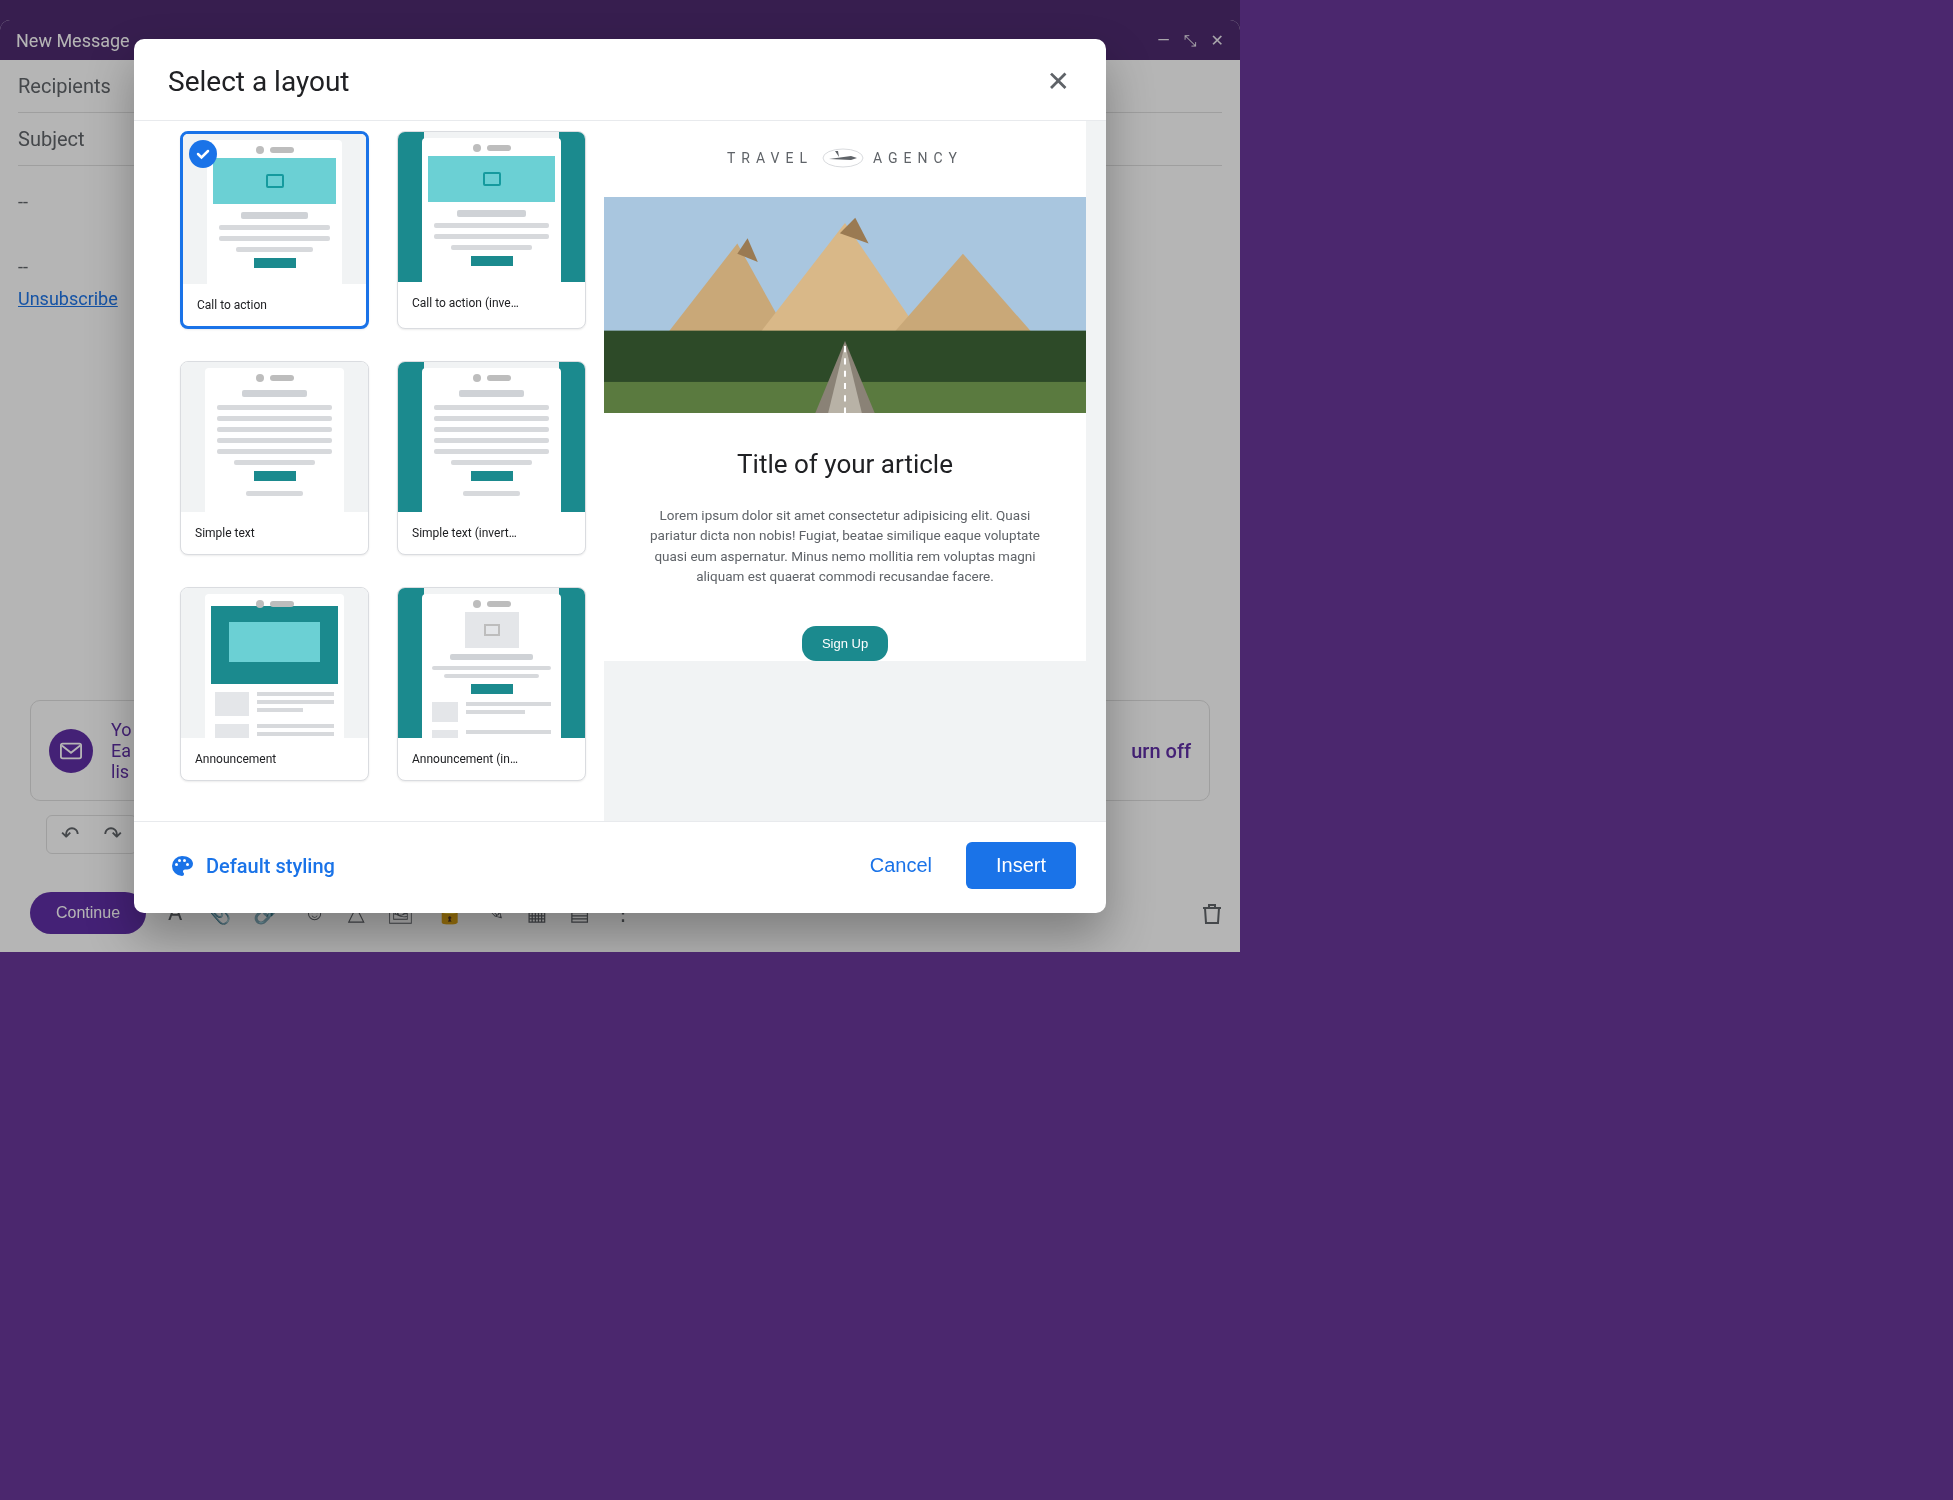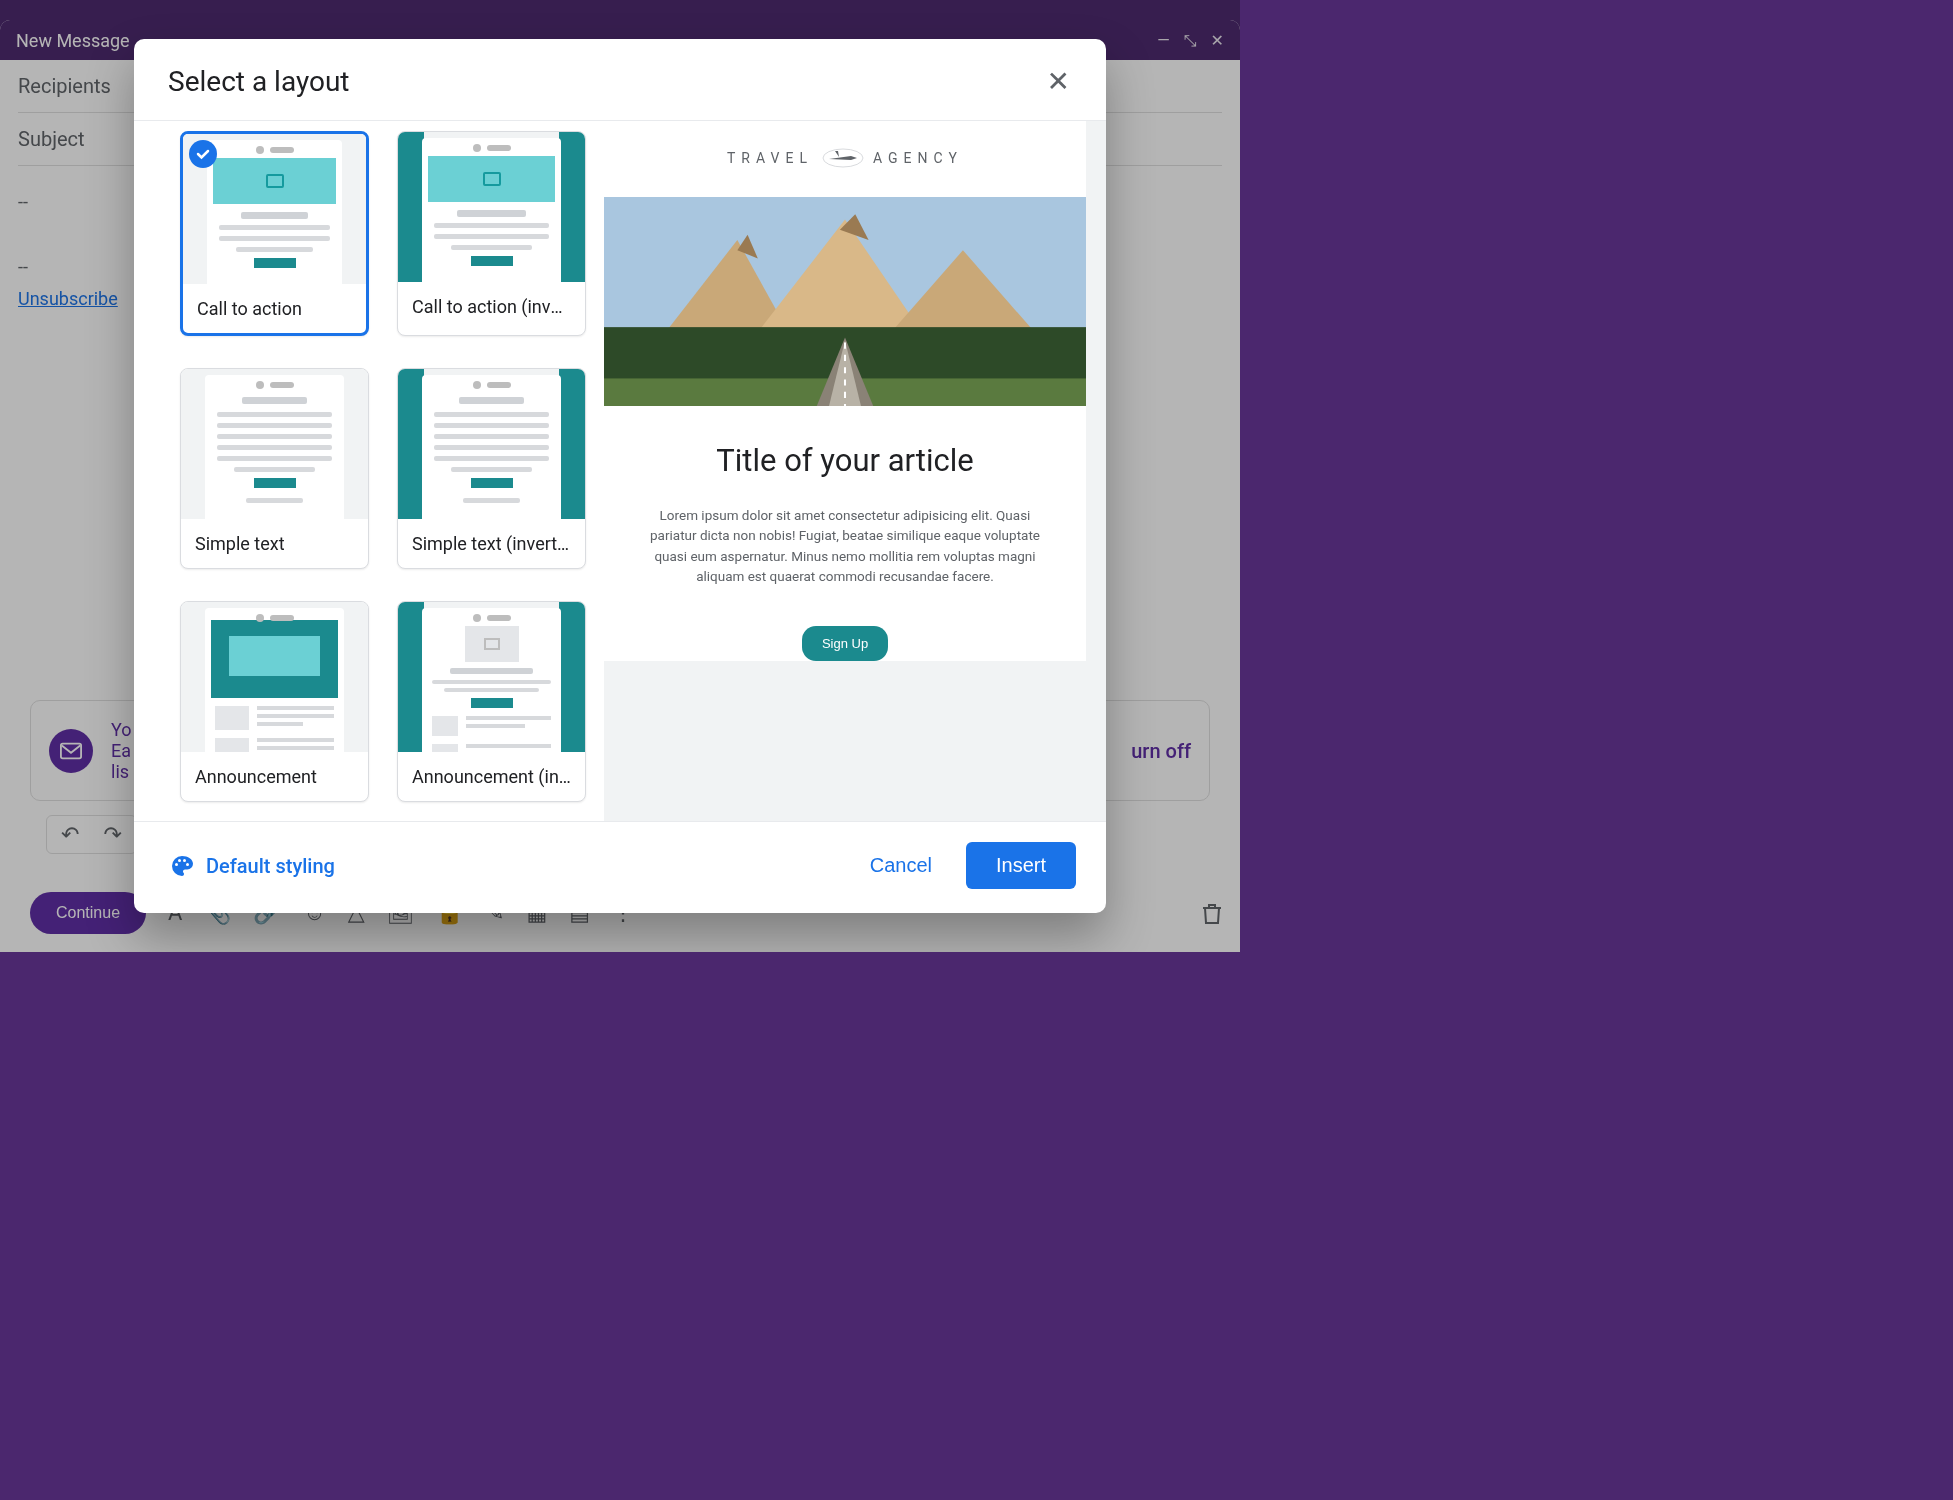--- a/index.html
+++ b/index.html
@@ -35,21 +35,21 @@
 .modal-header { display:flex; align-items:center; justify-content:space-between; padding: 26px 36px 22px 34px; border-bottom:1px solid #e8eaed; }
 .modal-title { font-size:28px; font-weight:400; color:#202124; }
 .close-x { font-size:28px; color:#5f6368; cursor:pointer; font-weight:300; }
 
 .modal-body { flex:1; display:flex; overflow:hidden; }
 .layouts-panel { width: 470px; padding: 10px 18px 0 46px; overflow-y:auto; }
 .layouts-grid { display:grid; grid-template-columns: 1fr 1fr; gap: 32px 28px; }
 .layout-card { background:#fff; border:1px solid #dadce0; border-radius:8px; overflow:hidden; cursor:pointer; position:relative; box-shadow:0 1px 2px rgba(0,0,0,.08); }
 .layout-card.selected { border:3px solid #1a73e8; }
 .layout-thumb { height: 150px; background:#f1f3f4; position:relative; display:flex; justify-content:center; padding-top:6px; }
-.layout-label { padding:14px 14px; font-size:18px; color:#202124; white-space:nowrap; overflow:hidden; text-overflow:ellipsis; }
+.layout-label { padding:14px 14px; font-size:12px; color:#202124; white-space:nowrap; overflow:hidden; text-overflow:ellipsis; }
 .check-badge { position:absolute; top:6px; left:6px; width:28px; height:28px; border-radius:50%; background:#1a73e8; display:flex; align-items:center; justify-content:center; color:#fff; z-index:2; }
 
 
 .phone { width: 74%; height: 100%; background:#fff; border-radius:4px 4px 0 0; position:relative; overflow:hidden; }
 .phone .statusdot { position:absolute; top:6px; left:50%; transform:translateX(-50%); display:flex; gap:6px; align-items:center; }
 .phone .statusdot .d { width:8px; height:8px; border-radius:50%; background:#bdbdbd; }
 .phone .statusdot .b { width:24px; height:6px; border-radius:3px; background:#bdbdbd; }
 .hero { margin:18px 6px 0; height:46px; background:#6bd0d4; display:flex; align-items:center; justify-content:center; }
 .hero .img { width:18px; height:14px; border:2px solid #159a9e; border-radius:2px; position:relative; }
 .lines { margin:8px 12px 0; }
@@ -66,21 +66,21 @@
 .minib { width:34px; height:24px; background:#e4e6e9; }
 .minilines { flex:1; }
 .minilines .ln { height:4px; background:#d7d9dc; margin-bottom:4px; }
 
 
 .preview-panel { flex:1; background:#f1f3f4; padding: 0; overflow:hidden; }
 .preview-inner { background:#fff; margin:0 20px 0 0; height:540px; display:flex; flex-direction:column; align-items:center; padding:0;gap:12px; }
 .preview-logo { font-size:14px; letter-spacing:6px; color:#5f6368; padding:26px 0 16px; display:flex; align-items:center; gap:8px; }
 .preview-logo .plane { display:inline-block; }
 .preview-hero { width:100%; height:240px; background:linear-gradient(#8fb3d6 0%, #a8c4df 38%, transparent 38%), #b8b095; position:relative; overflow:hidden; }
-.preview-title { font-size:31px; color:#202124; margin:24px 0 14px; }
+.preview-title { font-size:26px; color:#202124; margin:24px 0 14px; }
 .preview-para { font-size:13.5px; color:#5f6368; text-align:center; max-width:86%; line-height:1.5; }
 .signup-btn { background:#1b8a8e; color:#fff; border:none; padding:10px 20px; font-size:13px; margin-top:28px; border-radius:14px; cursor:pointer; }
 
 
 .modal-footer { border-top:1px solid #e8eaed; padding:20px 30px 24px 36px; display:flex; align-items:center; gap:18px; }
 .styling-btn { display:flex; align-items:center; gap:12px; color:#1a73e8; font-size:20px; font-weight:500; cursor:pointer; }
 .footer-spacer { flex:1; }
 .cancel-btn { background:none; border:none; color:#1a73e8; font-size:20px; font-weight:500; padding:10px 16px; cursor:pointer; }
 .insert-btn { background:#1a73e8; color:#fff; border:none; border-radius:6px; font-size:20px; font-weight:500; padding:12px 30px; cursor:pointer; }
 

